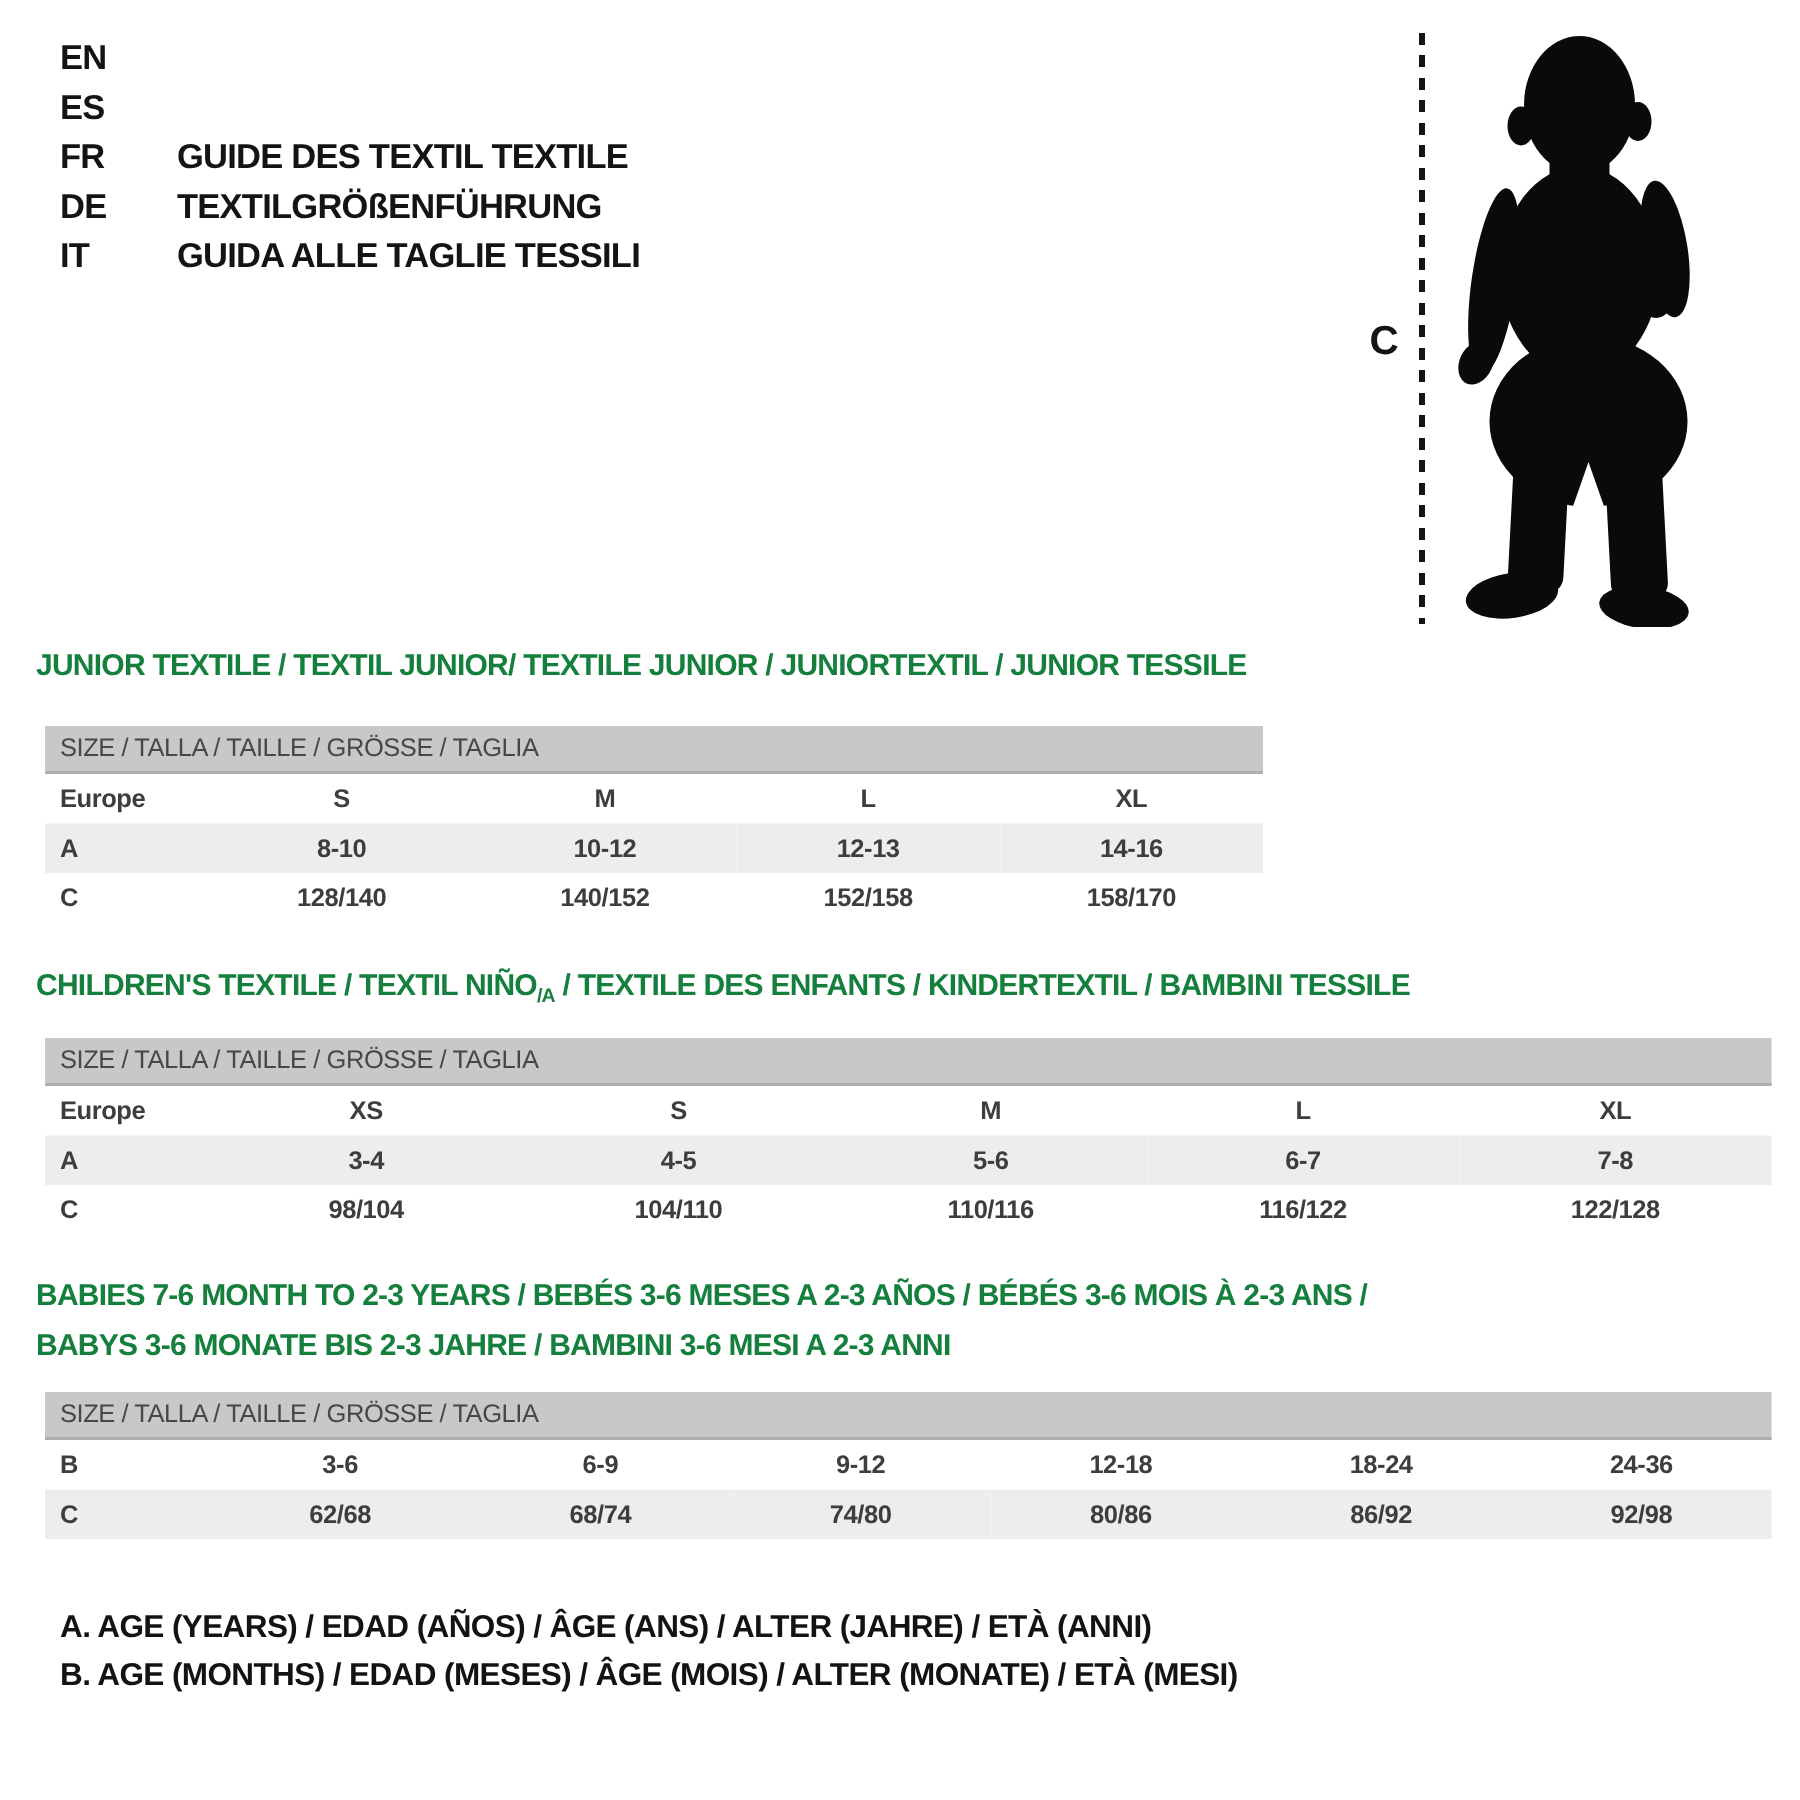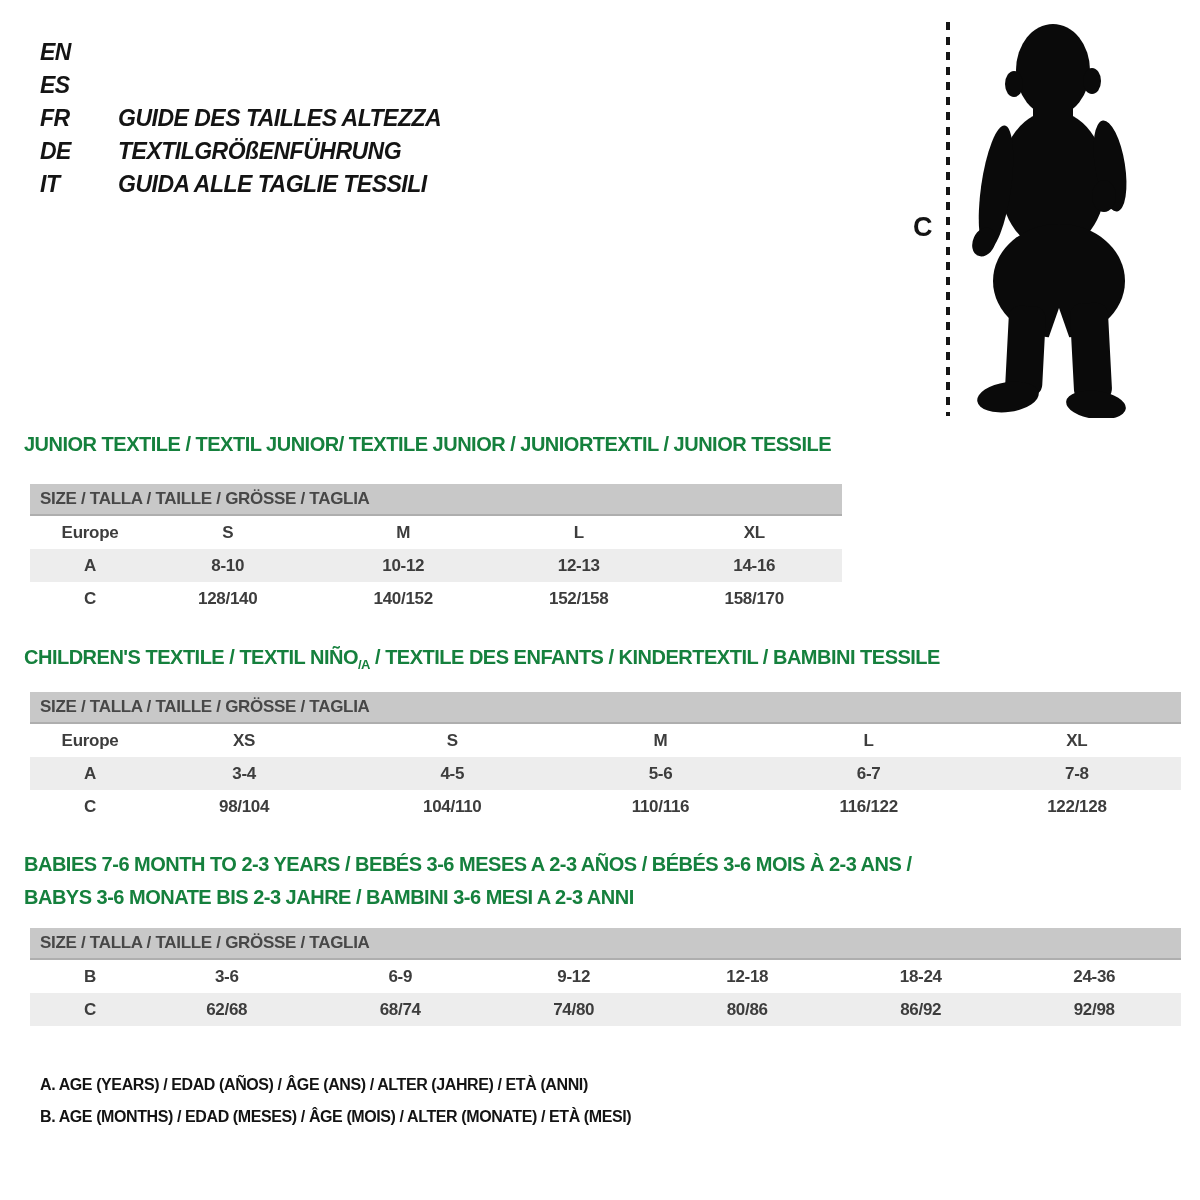--- a/index.html
+++ b/index.html
@@ -3,21 +3,21 @@
 <meta charset="utf-8">
 <style>
   html,body { margin:0; padding:0; background:#ffffff; }
   .page {
     position:relative; width:1200px; height:1200px; background:#ffffff;
     font-family:"Liberation Sans", sans-serif; font-weight:bold; color:#141414;
     overflow:hidden;
   }
 
   
-  .lang-list { position:absolute; left:40px; top:36px;font-style:italic; }
+  .lang-list { position:absolute; left:40px; top:22px; }
   .lang-row  { display:flex; line-height:33px; font-size:23px; letter-spacing:-0.5px; }
   .lang-code { width:78px; flex:0 0 78px; }
 
   
   .c-label   { position:absolute; left:913px; top:212px; font-size:27px; letter-spacing:-0.5px; }
   .dash-line { position:absolute; left:946px; top:22px; width:4px; height:394px;
                background:repeating-linear-gradient(180deg,#151515 0 8px,transparent 8px 15px); }
   .silhouette{ position:absolute; left:963px; top:18px; width:175px; height:400px; }
 
   
@@ -29,45 +29,45 @@
   .sub { font-size:13px; vertical-align:sub; }
 
   
   table.size-table { position:absolute; left:30px; border-collapse:collapse; table-layout:fixed;
                      font-size:17px; color:#3d3d3d; font-weight:bold; letter-spacing:-0.3px; }
   .t-junior   { top:484px; width:812px; }
   .t-children { top:692px; width:1151px; }
   .t-babies   { top:928px; width:1151px; }
   .col-label  { width:110px; }
   .size-table th.bar { background:#c8c8c8; color:#474747; text-align:left; padding:0 0 0 10px;
-                       height:30px; font-size:17px; font-weight:bold;
+                       height:30px; font-size:17px; font-weight:normal;
                        border-bottom:2px solid #aeaeae; letter-spacing:-0.3px; }
   .size-table td { height:33px; text-align:center; padding:0; }
-  .size-table td.row-label { text-align:center; padding-left:10px; }
+  .size-table td.row-label { text-align:left; padding-left:10px; }
   .size-table tr.shaded td { background:#ededed; }
 
   
   .legend { position:absolute; left:40px; top:1069px; }
-  .legend-line { font-size:16px; line-height:32px; letter-spacing:-0.4px; color:#131313; }
+  .legend-line { font-size:21px; line-height:32px; letter-spacing:-0.4px; color:#131313; }
 </style>
 </head>
 <body>
 
 <div class="page">
 
   <div class="lang-list">
     <div class="lang-row">
       <span class="lang-code">EN</span>
     </div>
     <div class="lang-row">
       <span class="lang-code">ES</span>
     </div>
     <div class="lang-row">
       <span class="lang-code">FR</span>
-      <span class="lang-title">GUIDE DES TAILLES ALTEZZA</span>
+      <span class="lang-title">GUIDE DES TEXTIL TEXTILE</span>
     </div>
     <div class="lang-row">
       <span class="lang-code">DE</span>
       <span class="lang-title">TEXTILGRÖßENFÜHRUNG</span>
     </div>
     <div class="lang-row">
       <span class="lang-code">IT</span>
       <span class="lang-title">GUIDA ALLE TAGLIE TESSILI</span>
     </div>
   </div>

